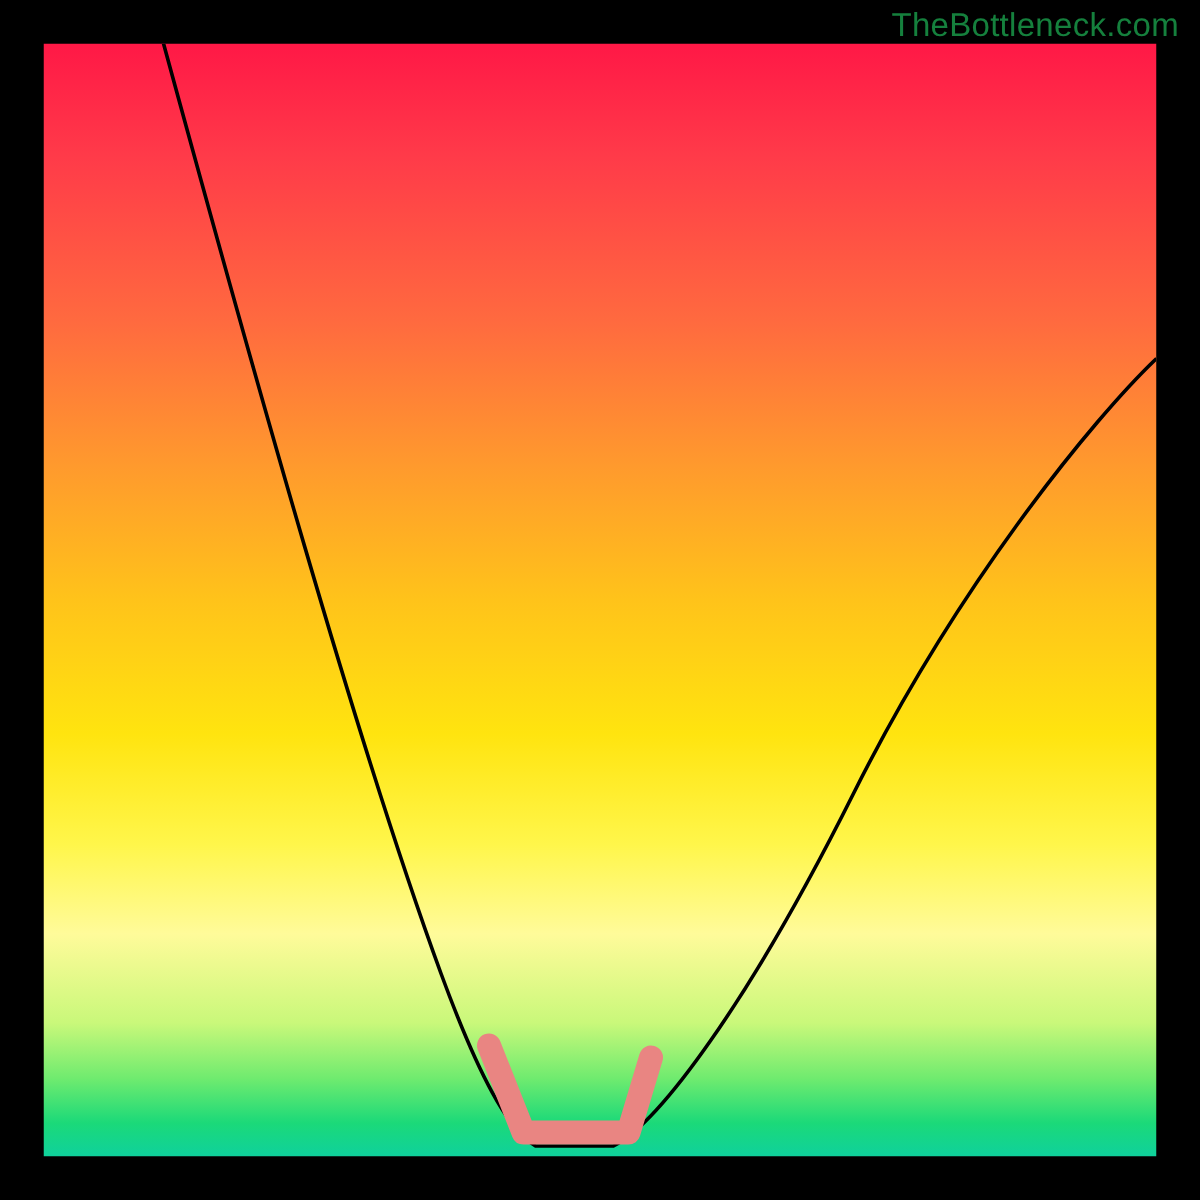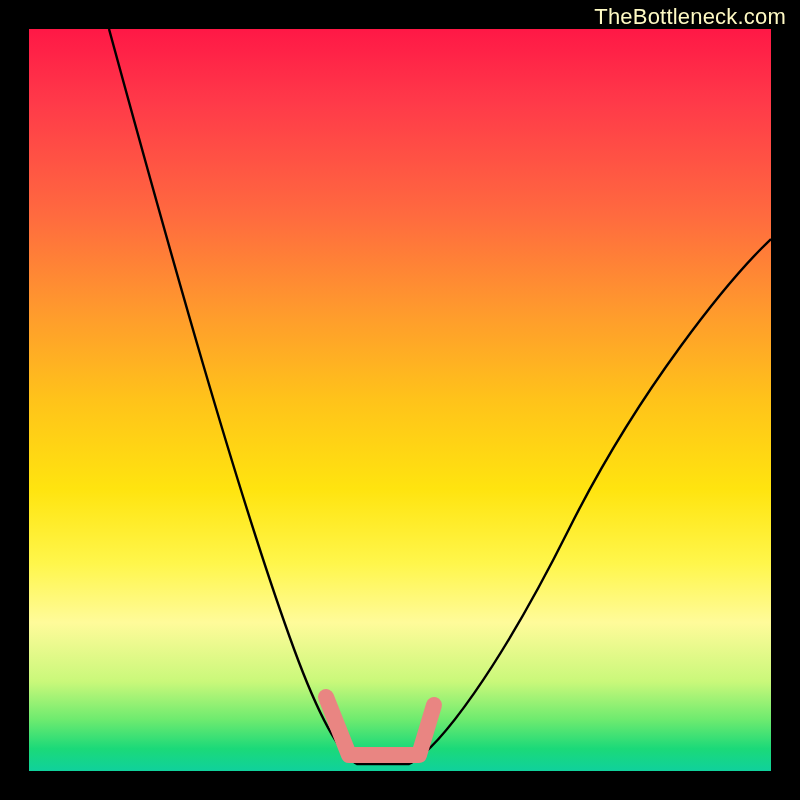--- a/index.html
+++ b/index.html
@@ -8,21 +8,21 @@
     width: 800px;
     height: 800px;
     background: #000;
     position: relative;
     font-family: Arial, Helvetica, sans-serif;
   }
   .watermark {
     position: absolute;
     top: 4px;
     right: 14px;
-    color: #fef9c3;
+    color: #15803d;
     font-size: 22px;
     letter-spacing: 0.2px;
     z-index: 10;
   }
   .plot-area {
     position: absolute;
     left: 29px;
     top: 29px;
     width: 742px;
     height: 742px;

